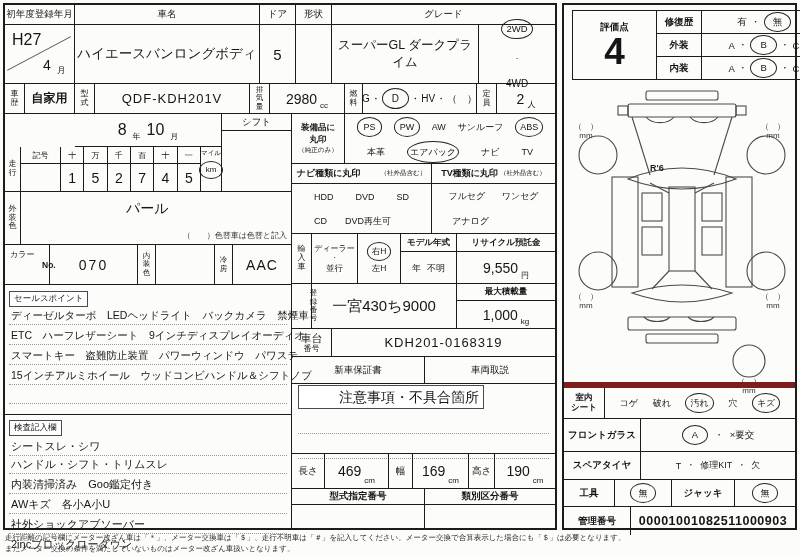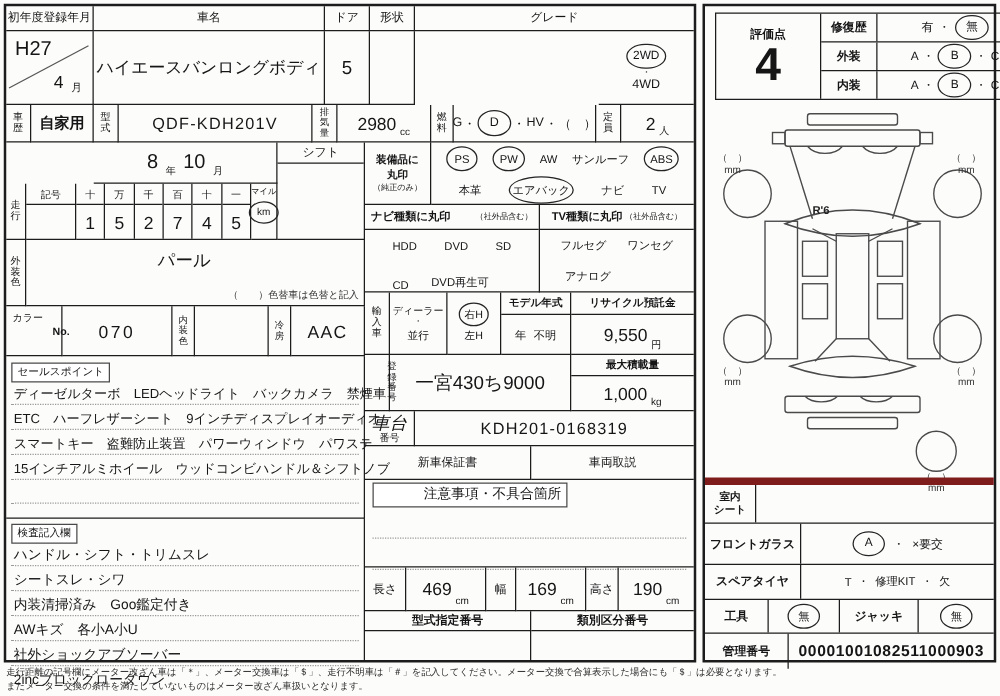--- a/index.html
+++ b/index.html
@@ -41,21 +41,22 @@
 
     <div class="abs bR bB" style="left:0;top:20px;width:70px;height:59px;">
       <span class="abs" style="left:7px;top:6px;font-size:16px;">H27</span>
       <span class="abs" style="left:38px;top:32px;font-size:14px;">4</span>
       <span class="abs" style="left:52px;top:40px;font-size:8.5px;">月</span>
       <div class="abs" style="left:-2px;top:28px;width:72px;height:0;border-top:1px solid #555;transform:rotate(-28deg);"></div>
     </div>
     <div class="abs cen bR bB" style="left:70px;top:20px;width:185px;height:59px;font-size:13.5px;">ハイエースバンロングボディ</div>
     <div class="abs cen bR bB v15" style="left:255px;top:20px;width:36px;height:59px;">5</div>
     <div class="abs cen bR bB" style="left:291px;top:20px;width:36px;height:59px;"></div>
-    <div class="abs col bB" style="left:474px;top:20px;width:76px;height:59px;font-size:10px;gap:0;">
+    <div class="abs cen bR bB" style="left:327px;top:20px;width:147px;height:59px;font-size:12.5px;">スーパーGL ダークプライム</div>
+    <div class="abs col bB" style="left:474px;top:20px;width:76px;height:59px;font-size:10px;gap:16px;">
       <span class="circ" style="font-size:9.5px;">2WD</span>
       <span style="font-size:7px;line-height:1;">・</span>
       <span>4WD</span>
     </div>
 
     <div class="abs cen bR bB" style="left:0;top:79px;width:20px;height:30px;">
         <span class="vert h8">車歴</span>
       </div>
     <div class="abs cen bR bB v12" style="left:20px;top:79px;width:50px;height:30px;font-weight:bold;">自家用</div>
     <div class="abs cen bR bB" style="left:70px;top:79px;width:20px;height:30px;">
@@ -163,22 +164,22 @@
       <span class="tag">セールスポイント</span>
       <div class="dotl" style="font-size:10.5px;padding:2px 0 1px 2px;white-space:nowrap;">ディーゼルターボ　LEDヘッドライト　バックカメラ　禁煙車</div>
       <div class="dotl" style="font-size:10.5px;padding:4px 0 1px 2px;white-space:nowrap;">ETC　ハーフレザーシート　9インチディスプレイオーディオ</div>
       <div class="dotl" style="font-size:10.5px;padding:4px 0 1px 2px;white-space:nowrap;">スマートキー　盗難防止装置　パワーウィンドウ　パワステ</div>
       <div class="dotl" style="font-size:10.5px;padding:4px 0 1px 2px;white-space:nowrap;">15インチアルミホイール　ウッドコンビハンドル＆シフトノブ</div>
       <div class="dotl" style="height:18px;"></div>
     </div>
 
     <div class="abs bR" style="left:0;top:410px;width:287px;height:113px;padding:1px 4px;">
       <span class="tag">検査記入欄</span>
+      <div class="dotl" style="font-size:11px;padding:3px 0 1px 2px;">シートスレ・シワ</div>
       <div class="dotl" style="font-size:11px;padding:1px 0 1px 2px;">ハンドル・シフト・トリムスレ</div>
-      <div class="dotl" style="font-size:11px;padding:3px 0 1px 2px;">シートスレ・シワ</div>
       <div class="dotl" style="font-size:11px;padding:3px 0 1px 2px;">内装清掃済み　Goo鑑定付き</div>
       <div class="dotl" style="font-size:11px;padding:3px 0 1px 2px;">AWキズ　各小A小U</div>
       <div class="dotl" style="font-size:11px;padding:3px 0 1px 2px;">社外ショックアブソーバー</div>
       <div style="font-size:11px;padding:3px 0 0 2px;">2incブロックローダウン</div>
     </div>
 
     <div class="abs col bR bB" style="left:287px;top:109px;width:53px;height:50px;">
       <span style="font-size:8.5px;font-weight:bold;">装備品に</span>
       <span style="font-size:8.5px;font-weight:bold;">丸印</span>
       <span style="font-size:6.5px;">（純正のみ）</span>
@@ -202,21 +203,21 @@
     <div class="abs bR bB" style="left:287px;top:159px;width:140px;height:70px;">
       <div class="cen bB" style="height:19px;gap:20px;">
         <span style="font-size:9px;font-weight:bold;">ナビ種類に丸印</span>
         <span style="font-size:6.5px;">（社外品含む）</span>
       </div>
       <div class="evn" style="height:25px;font-size:9px;">
         <span>HDD</span>
         <span>DVD</span>
         <span>SD</span>
       </div>
-      <div style="display:flex;align-items:flex-end;height:24px;font-size:9px;padding-left:22px;gap:18px;">
+      <div style="display:flex;align-items:center;height:24px;font-size:9px;padding-left:22px;gap:18px;">
         <span>CD</span>
         <span>DVD再生可</span>
       </div>
     </div>
     <div class="abs bB" style="left:427px;top:159px;width:123px;height:70px;">
       <div class="cen bB" style="height:19px;gap:2px;">
         <span style="font-size:9px;font-weight:bold;">TV種類に丸印</span>
         <span style="font-size:6.5px;">（社外品含む）</span>
       </div>
       <div class="evn" style="height:25px;font-size:9px;">
@@ -261,30 +262,30 @@
     <div class="abs cen bR bB v15" style="left:307px;top:279px;width:145px;height:45px;">一宮430ち9000</div>
     <div class="abs bB" style="left:452px;top:279px;width:98px;height:45px;">
       <div class="cen bB" style="height:16px;font-size:8.5px;font-weight:bold;">最大積載量</div>
       <div class="cen" style="height:28px;">
         <span class="v14">1,000</span>
         <span class="unit">kg</span>
       </div>
     </div>
 
     <div class="abs col bR bB" style="left:287px;top:324px;width:40px;height:28px;line-height:1.15;">
-      <span style="font-size:14px;font-style:italic;">車台</span>
+      <span style="font-size:11px;">車台</span>
       <span style="font-size:8px;">番号</span>
     </div>
     <div class="abs cen bB v13" style="left:327px;top:324px;width:223px;height:28px;letter-spacing:1px;">KDH201-0168319</div>
 
     <div class="abs cen bR bB h" style="left:287px;top:352px;width:133px;height:27px;">新車保証書</div>
     <div class="abs cen bB h" style="left:420px;top:352px;width:130px;height:27px;">車両取説</div>
 
     <div class="abs bB" style="left:287px;top:379px;width:263px;height:70px;padding:1px 6px;">
-      <span class="tag" style="font-size:11px;padding-left:40px;">注意事項・不具合箇所</span>
+      <span class="tag" style="font-size:14px;padding-left:40px;">注意事項・不具合箇所</span>
       <div class="dotl" style="height:24px;"></div>
       <div class="dotl" style="height:24px;"></div>
     </div>
 
     <div class="abs cen bR h" style="left:287px;top:449px;width:33px;height:35px;border-bottom:1px solid #1c1c1c;">長さ</div>
     <div class="abs cen bR bB" style="left:320px;top:449px;width:64px;height:35px;">
       <span class="v14">469</span>
       <span class="unit">cm</span>
     </div>
     <div class="abs cen bR bB h" style="left:384px;top:449px;width:24px;height:35px;">幅</div>
@@ -400,20 +401,27 @@
         <span style="display:block;">mm</span>
       </span>
     <span class="abs" style="left:86px;top:158px;font-size:9px;font-weight:bold;color:#222;">R'6</span>
 
     <div class="abs bT" style="left:0;top:377px;width:231px;height:146px;">
       <div class="bB" style="display:flex;height:30px;">
         <div class="col bR" style="width:40px;line-height:1.15;">
           <span style="font-size:8.5px;font-weight:bold;">室内</span>
           <span style="font-size:8.5px;font-weight:bold;">シート</span>
         </div>
+        <div class="evn" style="flex:1;font-size:9px;">
+          <span>コゲ</span>
+          <span>破れ</span>
+          <span class="circ" style="font-size:9px;">汚れ</span>
+          <span>穴</span>
+          <span class="circ" style="font-size:9px;">キズ</span>
+        </div>
       </div>
       <div class="bB" style="display:flex;height:32px;">
         <div class="cen bR" style="width:76px;font-size:9.5px;font-weight:bold;">フロントガラス</div>
         <div class="cen" style="flex:1;gap:6px;font-size:9.5px;">
           <span class="circ" style="font-size:9.5px;">A</span>
           <span>・</span>
           <span>×要交</span>
         </div>
       </div>
       <div class="bB" style="display:flex;height:27px;">

